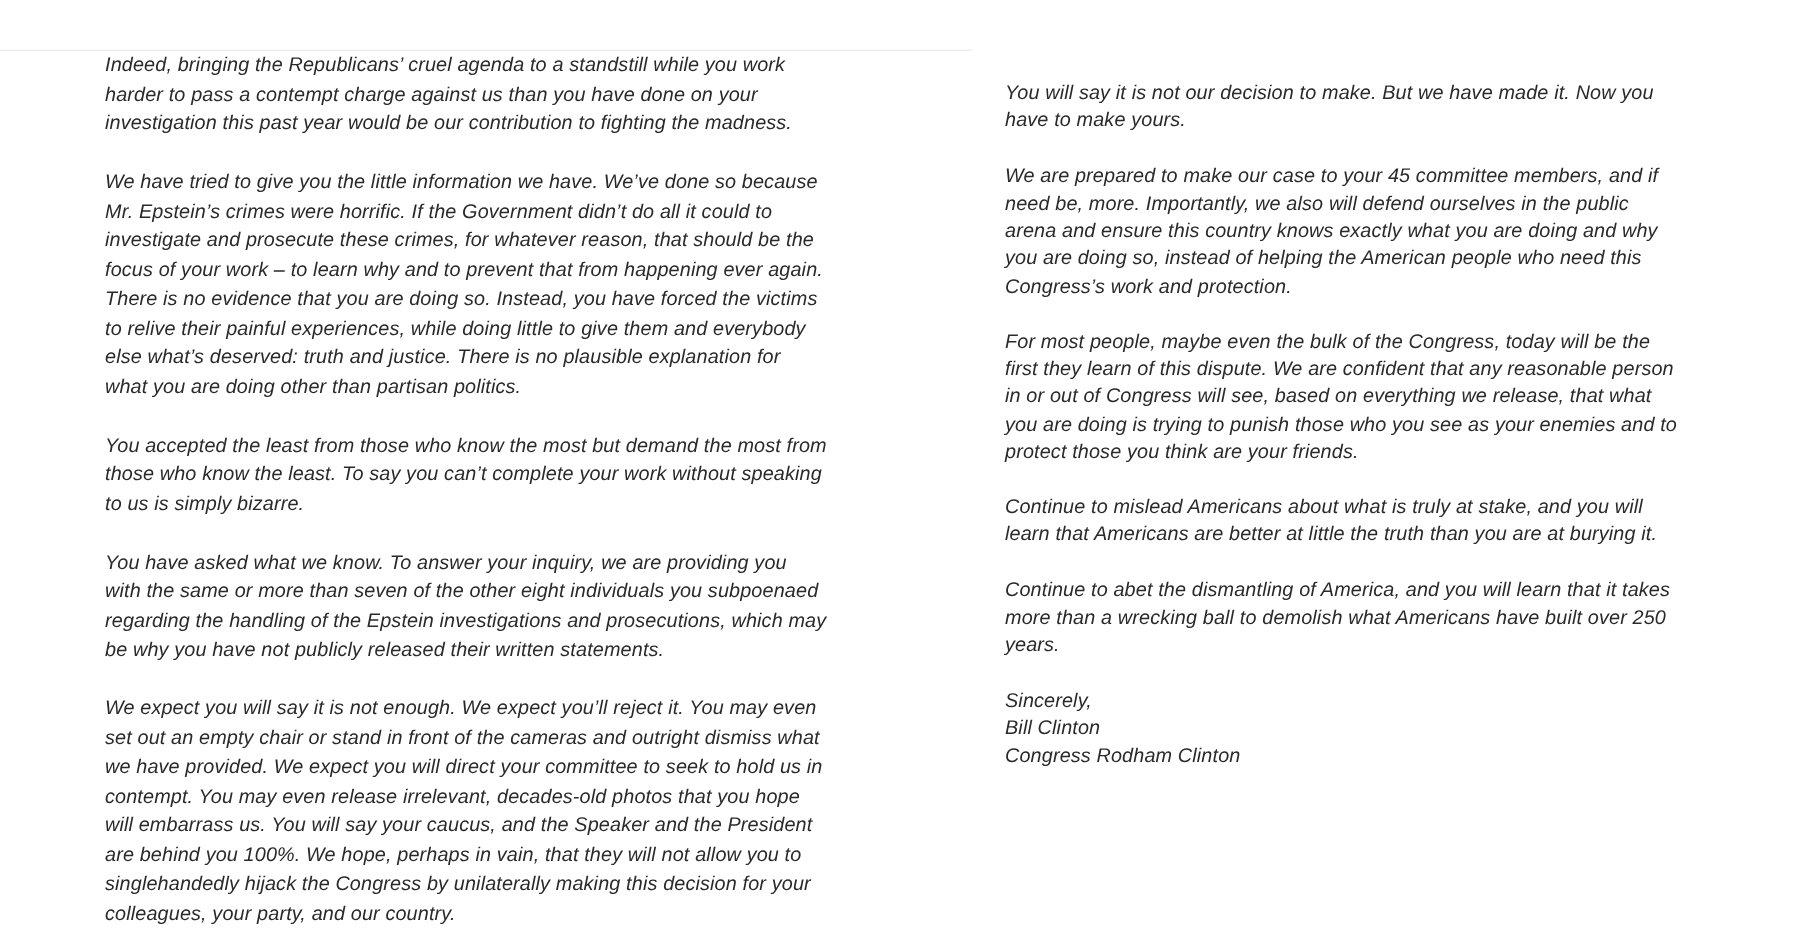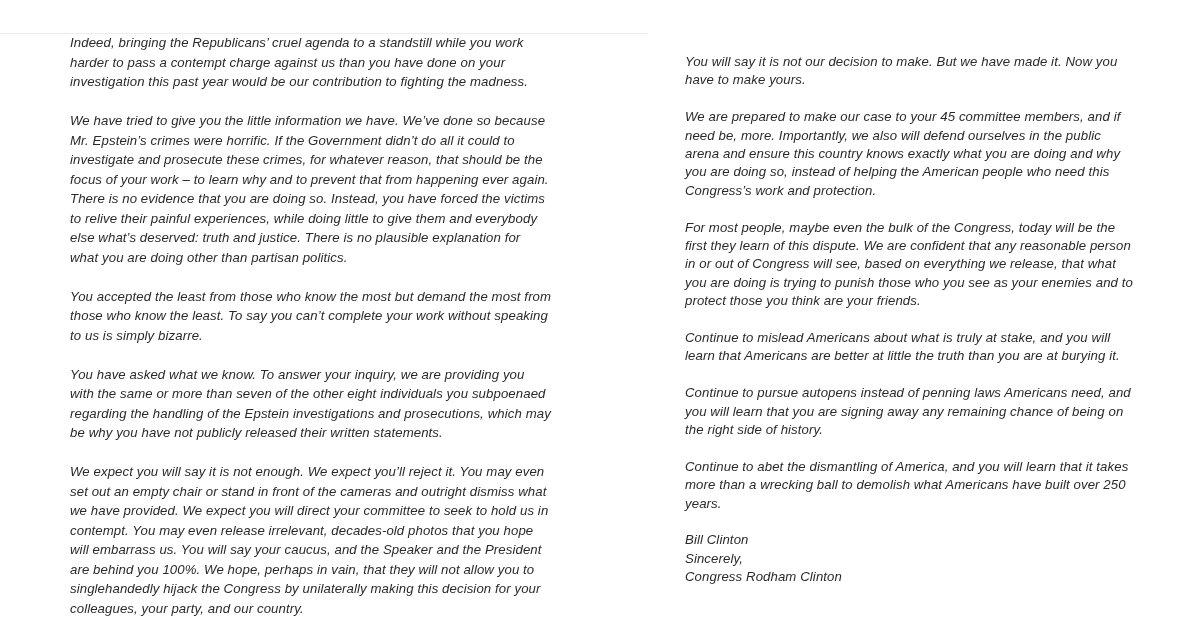--- a/index.html
+++ b/index.html
@@ -27,21 +27,21 @@
     font-size: 13.2px;
     letter-spacing: 0.1px;
   }
   .col-left {
     top: 33px; left: 70px;
     width: 482px;
     line-height: 19.5px;
   }
   .col-left p { margin-bottom: 19.5px; }
   .col-right {
-    top: 53px; left: 685px;
+    top: 53px; left: 670px;
     width: 452px;
     line-height: 18.4px;
   }
   .col-right p { margin-bottom: 18.4px; }
   .signature p { margin-bottom: 0; }
 </style>
 </head>
 <body>
 
 <div class="page">
@@ -54,22 +54,21 @@
     <p>You accepted the least from those who know the most but demand the most from those who know the least. To say you can’t complete your work without speaking to us is simply bizarre.</p>
     <p>You have asked what we know. To answer your inquiry, we are providing you with the same or more than seven of the other eight individuals you subpoenaed regarding the handling of the Epstein investigations and prosecutions, which may be why you have not publicly released their written statements.</p>
     <p>We expect you will say it is not enough. We expect you’ll reject it. You may even set out an empty chair or stand in front of the cameras and outright dismiss what we have provided. We expect you will direct your committee to seek to hold us in contempt. You may even release irrelevant, decades-old photos that you hope will embarrass us. You will say your caucus, and the Speaker and the President are behind you 100%. We hope, perhaps in vain, that they will not allow you to singlehandedly hijack the Congress by unilaterally making this decision for your colleagues, your party, and our country.</p>
   </div>
 
   <div class="col col-right">
     <p>You will say it is not our decision to make. But we have made it. Now you have to make yours.</p>
     <p>We are prepared to make our case to your 45 committee members, and if need be, more. Importantly, we also will defend ourselves in the public arena and ensure this country knows exactly what you are doing and why you are doing so, instead of helping the American people who need this Congress’s work and protection.</p>
     <p>For most people, maybe even the bulk of the Congress, today will be the first they learn of this dispute. We are confident that any reasonable person in or out of Congress will see, based on everything we release, that what you are doing is trying to punish those who you see as your enemies and to protect those you think are your friends.</p>
     <p>Continue to mislead Americans about what is truly at stake, and you will learn that Americans are better at little the truth than you are at burying it.</p>
-    <p>Continue to pursue autopens instead of penning laws Americans need, and you will learn that you are signing away any remaining chance of being on the right side of history.</p>
     <p>Continue to abet the dismantling of America, and you will learn that it takes more than a wrecking ball to demolish what Americans have built over 250 years.</p>
     <div class="signature">
+      <p>Sincerely,</p>
       <p>Bill Clinton</p>
-      <p>Sincerely,</p>
       <p>Congress Rodham Clinton</p>
     </div>
   </div>
 
 </div>
 
 </body></html>

